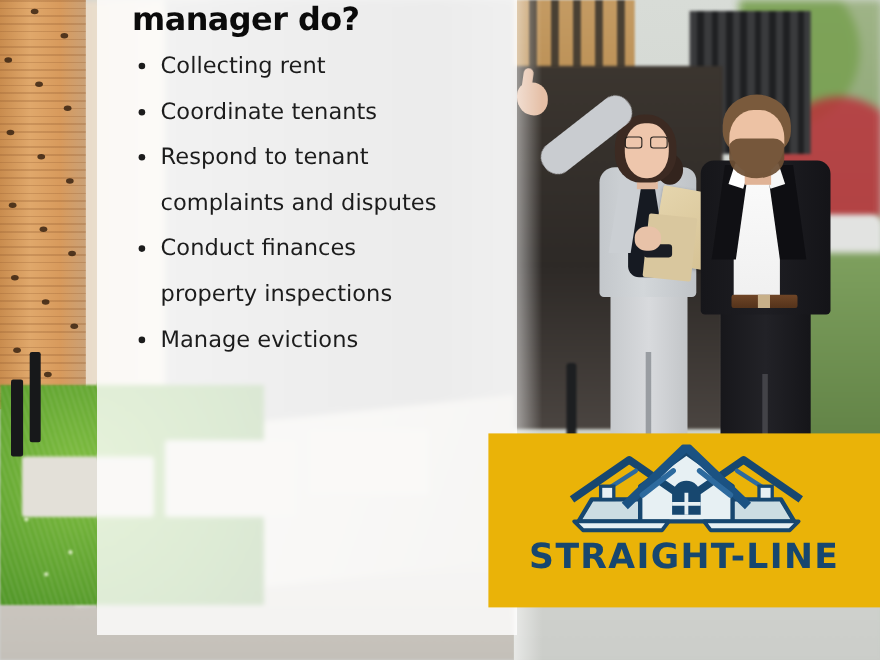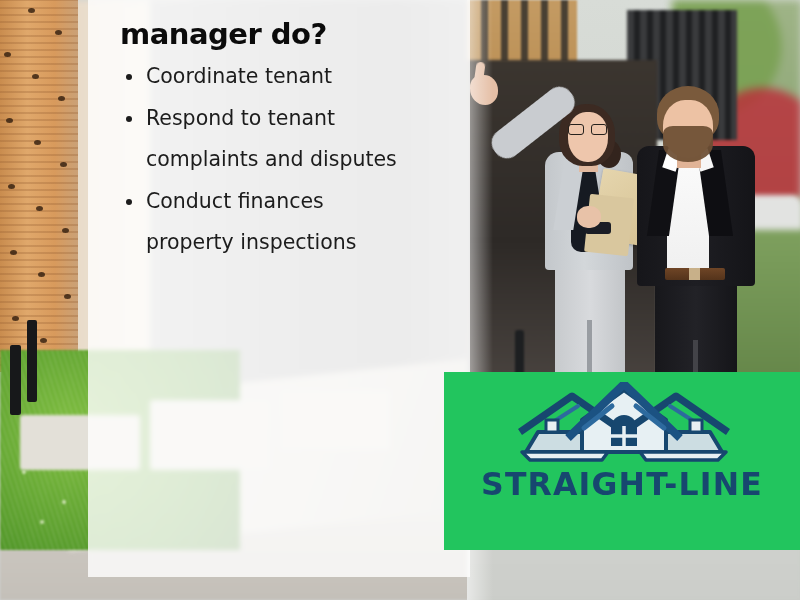--- a/index.html
+++ b/index.html
@@ -207,21 +207,21 @@
   }
   #panel-inner { position:relative; padding:2px 10px 0 14px; }
 
   #heading {
     font-family:"DejaVu Sans", sans-serif;
     font-weight:bold;
     font-size:29px;
     line-height:32px;
     color:#0b0b0b;
     letter-spacing:-.5px;
-    margin:22px 0 6px 18px;
+    margin:5px 0 6px 18px;
   }
 
   ul#tasks { list-style:none; margin:0 0 0 22px; }
   ul#tasks li {
     position:relative;
     font-family:"DejaVu Sans", sans-serif;
     font-size:20.5px;
     line-height:41.5px;
     color:#1c1c1c;
     padding-left:22px;
@@ -229,22 +229,22 @@
   }
   ul#tasks li::before {
     content:"";
     position:absolute; left:2px; top:18px;
     width:6px; height:6px; border-radius:50%;
     background:#1c1c1c;
   }
 
   
   #logo-card {
-    position:absolute; left:444px; top:372px; width:356px; height:178px;
-    background:#22c55e;
+    position:absolute; left:444px; top:394px; width:356px; height:158px;
+    background:#eab308;
   }
   #logo-mark { position:absolute; left:72px; top:10px; width:216px; height:84px; }
   #wordmark {
     position:absolute; left:0; top:94px; width:356px; text-align:center;
     font-family:"DejaVu Sans", sans-serif;
     font-weight:bold; font-size:31.5px; letter-spacing:1.2px;
     color:#17476f;
   }
   #subwordmark {
     position:absolute; left:0; top:131px; width:356px; text-align:center;
@@ -355,25 +355,27 @@
     <div class="m-beard"></div>
   </div>
 
   <div class="ph-band"></div>
 </div>
 
 <div id="panel">
   <div id="panel-inner">
     <h1 id="heading">manager do?</h1>
     <ul id="tasks">
-        <li>Coordinate tenant</li>
+        <li>Collecting rent</li>
+        <li>Coordinate tenants</li>
         <li>Respond to tenant
 complaints and disputes</li>
         <li>Conduct finances
 property inspections</li>
+        <li>Manage evictions</li>
       </ul>
   </div>
 </div>
 
 <div id="logo-card">
   <div id="logo-mark">
     <svg viewBox="0 0 216 84" width="216" height="84" aria-hidden="true">
 
       <path d="M10 70 L22 50 L86 50 L86 70 Z" fill="#ccdde2" stroke="#17476f" stroke-width="4" stroke-linejoin="round"></path>
 

